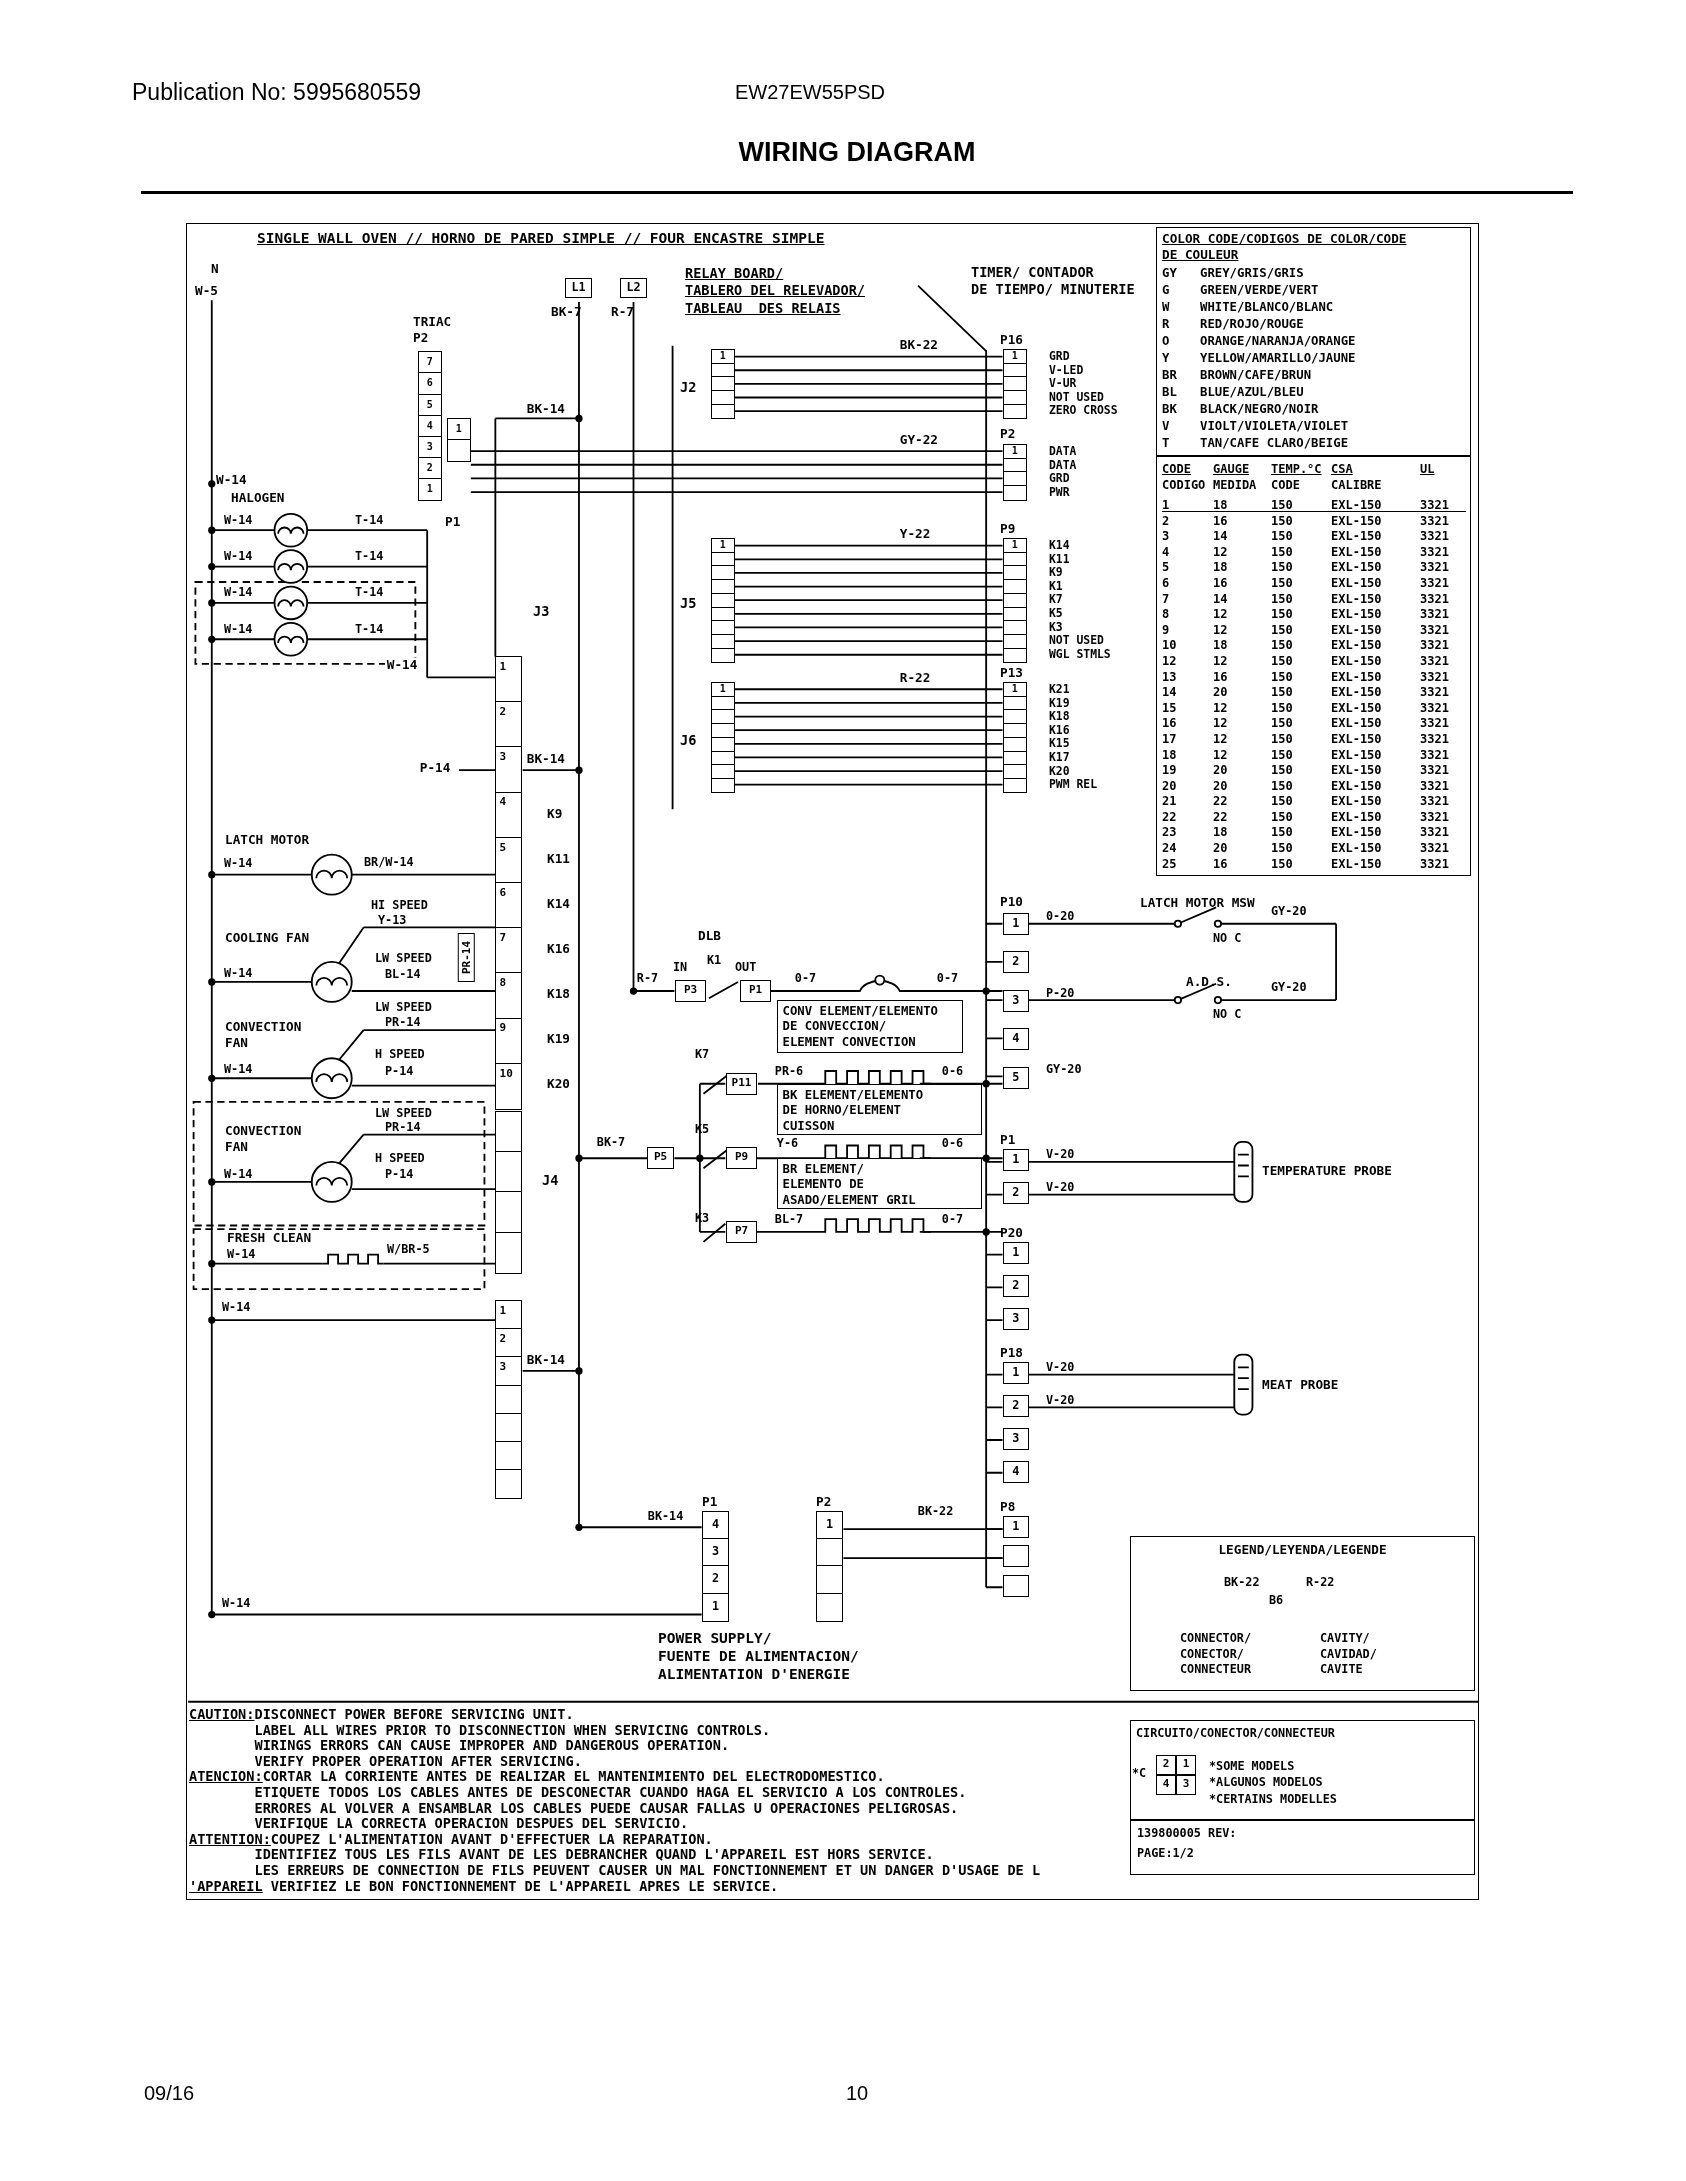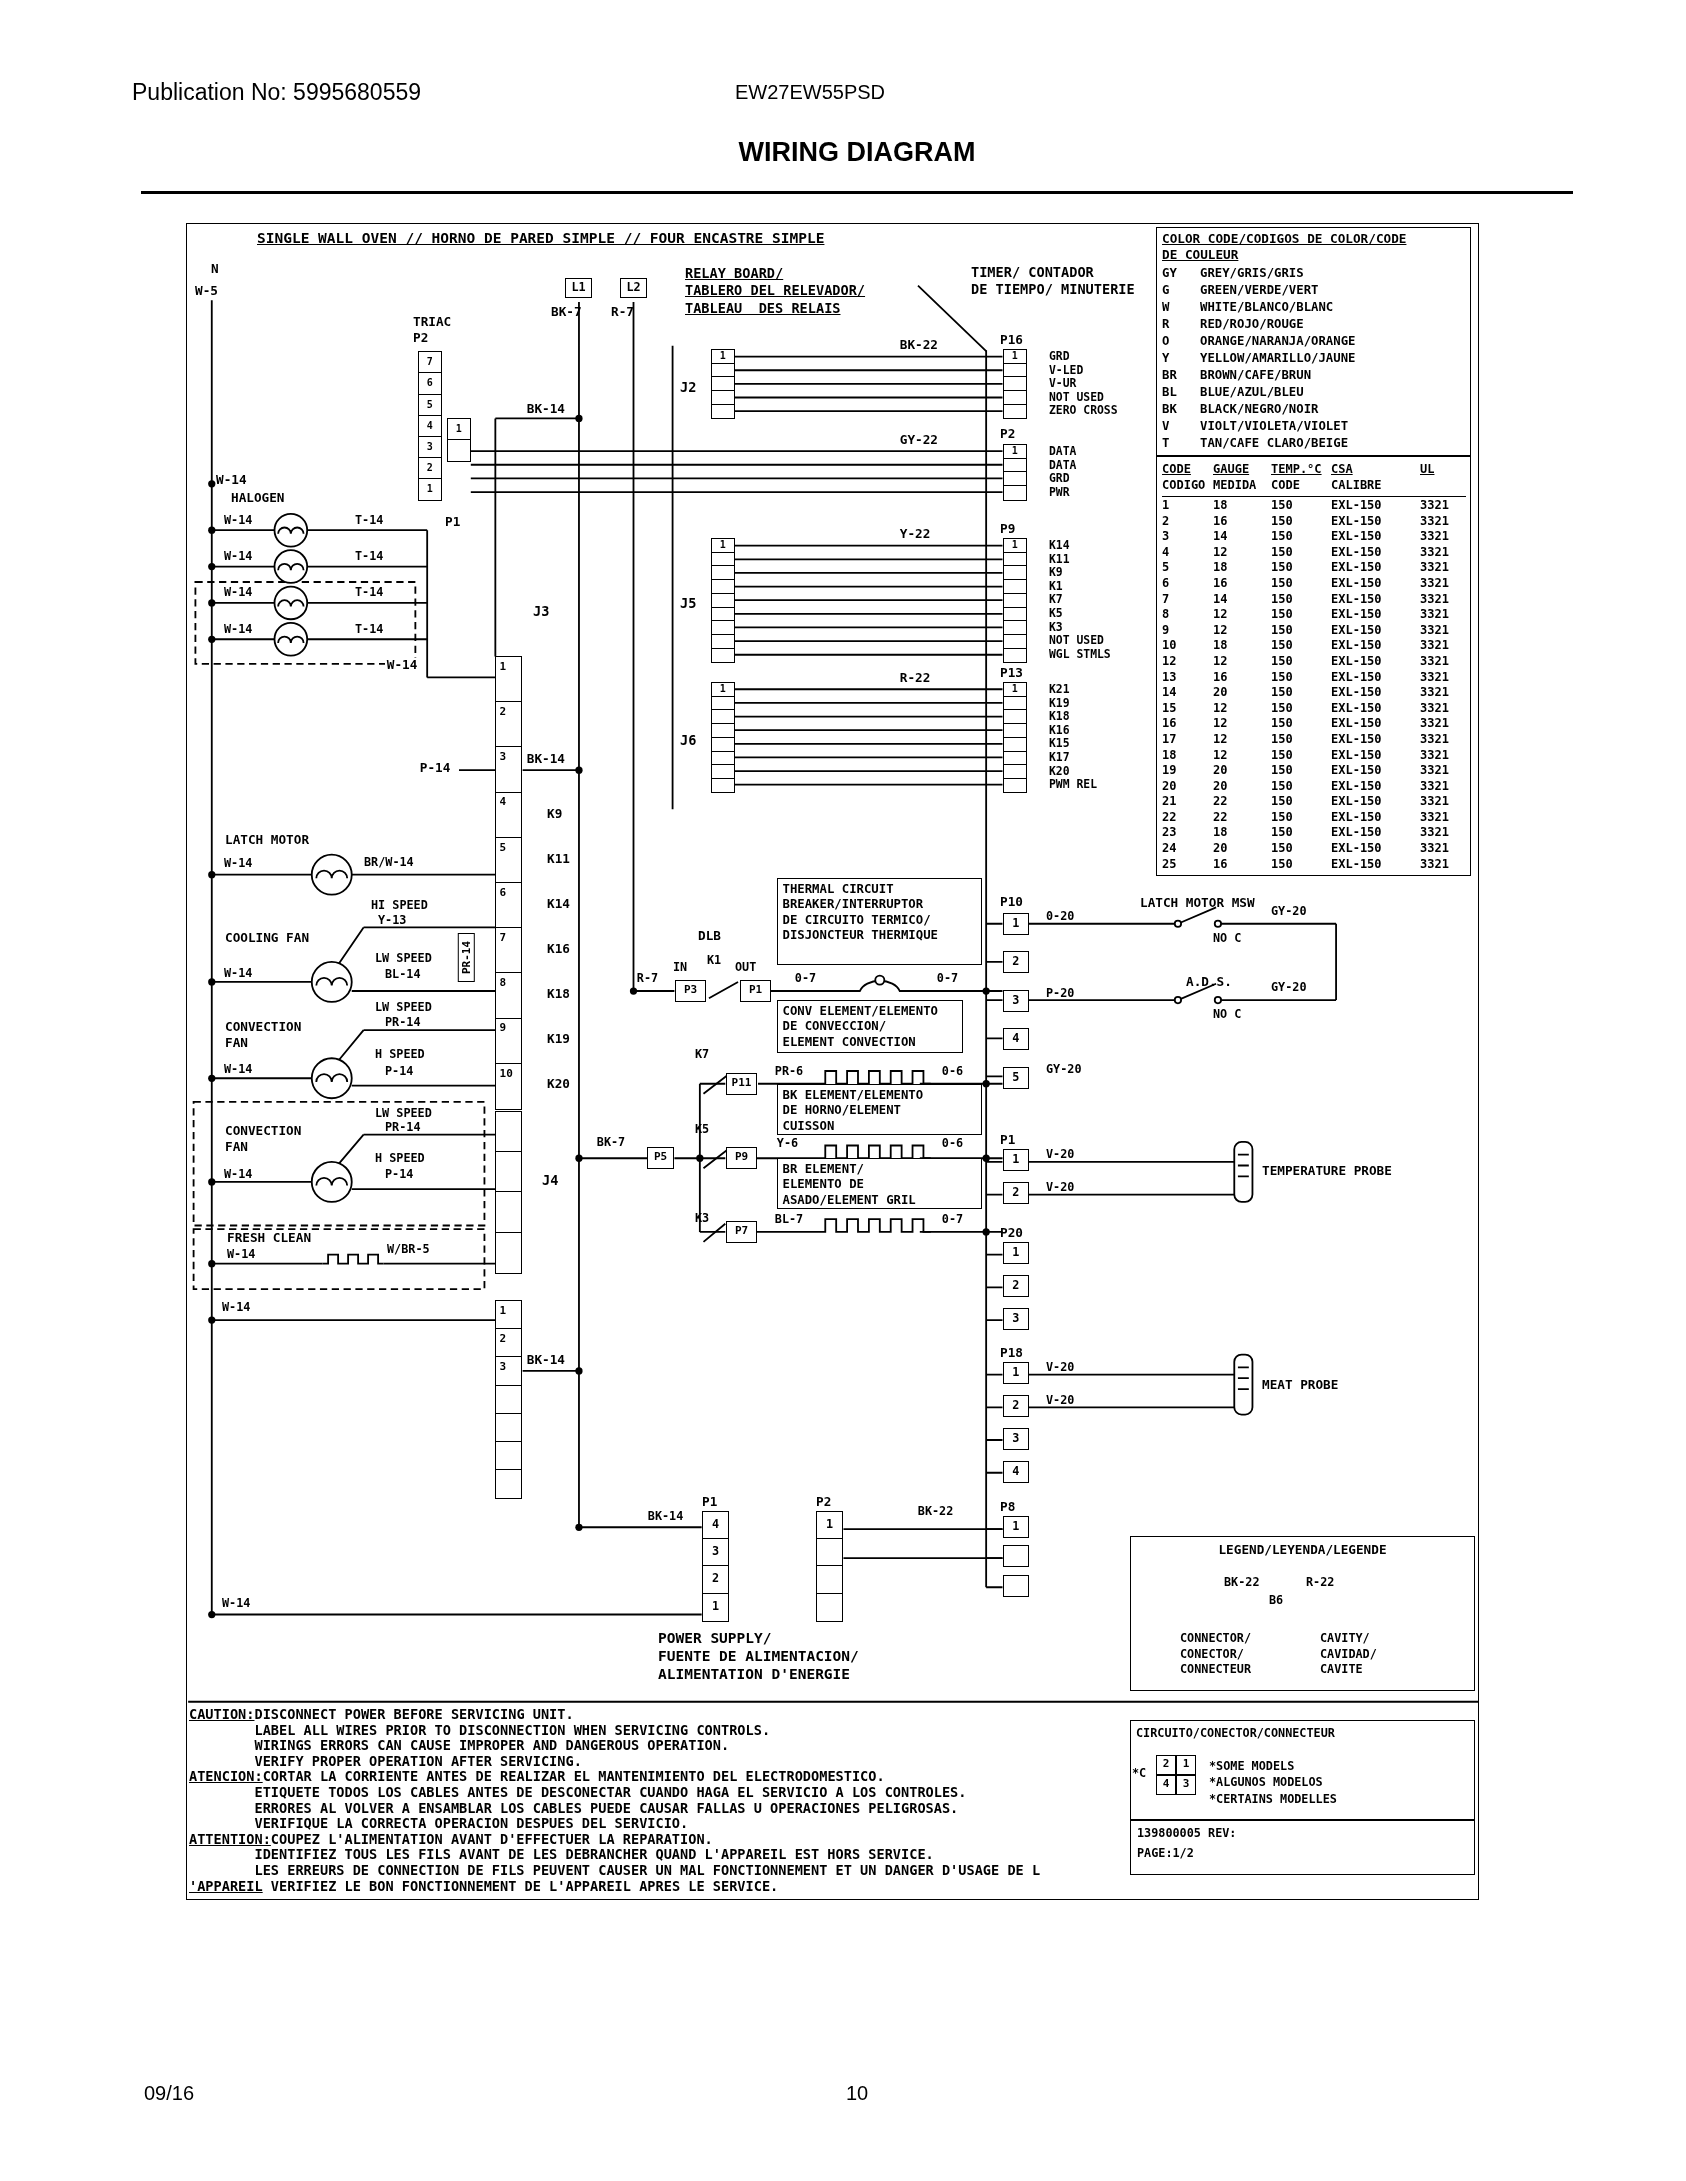--- a/index.html
+++ b/index.html
@@ -419,26 +419,20 @@
   <div class="lbl" style="left:698px;top:929px">DLB</div>
   <div class="lbl sm" style="left:673px;top:960px">IN</div>
   <div class="lbl sm" style="left:707px;top:953px">K1</div>
   <div class="lbl sm" style="left:735px;top:960px">OUT</div>
   <div class="lbl sm bgw" style="left:635px;top:971px">R-7</div>
   <div class="pbox" style="left:675px;top:980px">P3</div>
   <div class="pbox" style="left:740px;top:980px">P1</div>
   <div class="lbl sm bgw" style="left:793px;top:971px">0-7</div>
   <div class="lbl sm bgw" style="left:935px;top:971px">0-7</div>
 
-  <div class="tbox" style="left:777px;top:878px;width:205px;height:87px">
-    <div class="tline">THERMAL CIRCUIT</div>
-      <div class="tline">BREAKER/INTERRUPTOR</div>
-      <div class="tline">DE CIRCUITO TERMICO/</div>
-      <div class="tline">DISJONCTEUR THERMIQUE</div>
-  </div>
 
   <div class="tbox" style="left:777px;top:1000px;width:186px;height:53px">
     <div class="tline">CONV ELEMENT/ELEMENTO</div>
       <div class="tline">DE CONVECCION/</div>
       <div class="tline">ELEMENT CONVECTION</div>
   </div>
   <div class="lbl sm" style="left:695px;top:1047px">K7</div>
   <div class="pbox" style="left:726px;top:1073px">P11</div>
   <div class="lbl sm bgw" style="left:773px;top:1064px">PR-6</div>
   <div class="lbl sm bgw" style="left:940px;top:1064px">0-6</div>
@@ -597,21 +591,21 @@
       </div>
 
       <div class="crow">
         <span>T</span>
         <span>TAN/CAFE CLARO/BEIGE</span>
       </div>
 
   </div>
 
   <div class="obox" style="left:1156px;top:456px;width:315px;height:420px"></div>
-  <div id="gauge-head" style="position:absolute;left:1162px;top:462px;width:304px;border-bottom:1.8px solid #000;padding-bottom:3px">
+  <div id="gauge-head" style="position:absolute;left:1162px;top:462px;width:304px;border-bottom:1.8px solid #000;padding-bottom:18px">
     <div class="grow" id="gauge-head1">
       <span>CODE</span>
         <span>GAUGE</span>
         <span>TEMP.°C</span>
         <span>CSA</span>
         <span>UL</span>
     </div>
     <div class="grow">
       <span>CODIGO</span>
         <span>MEDIDA</span>

